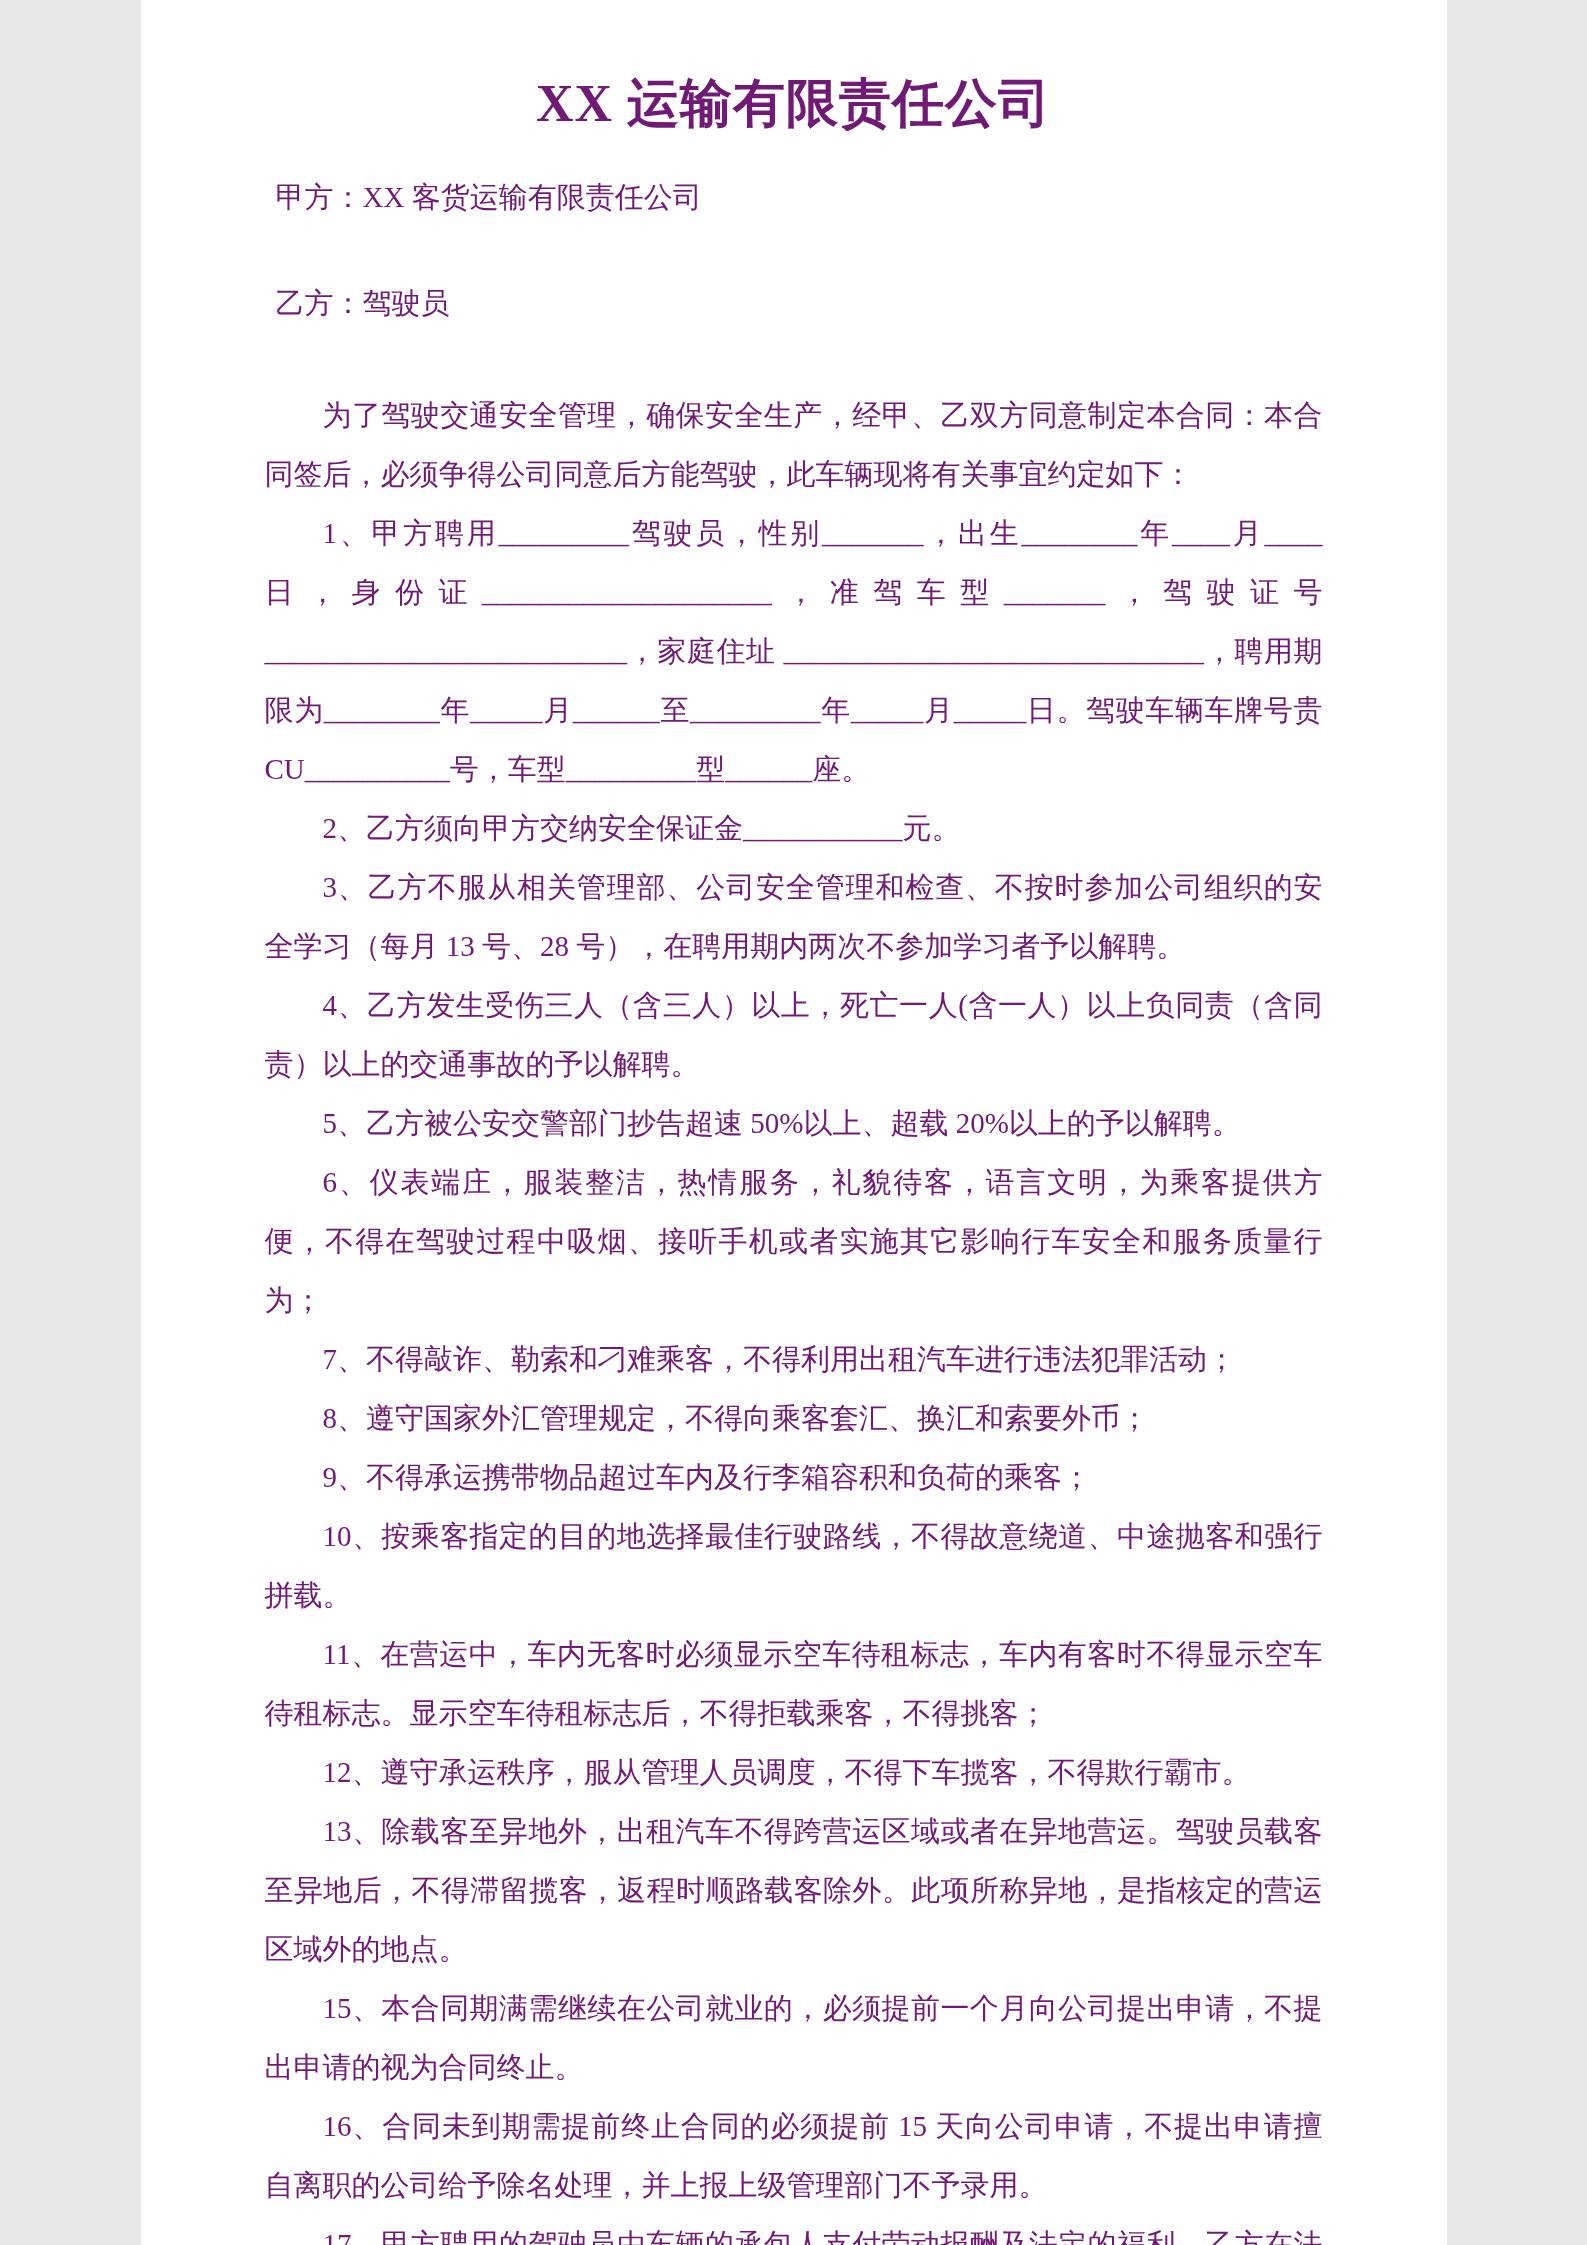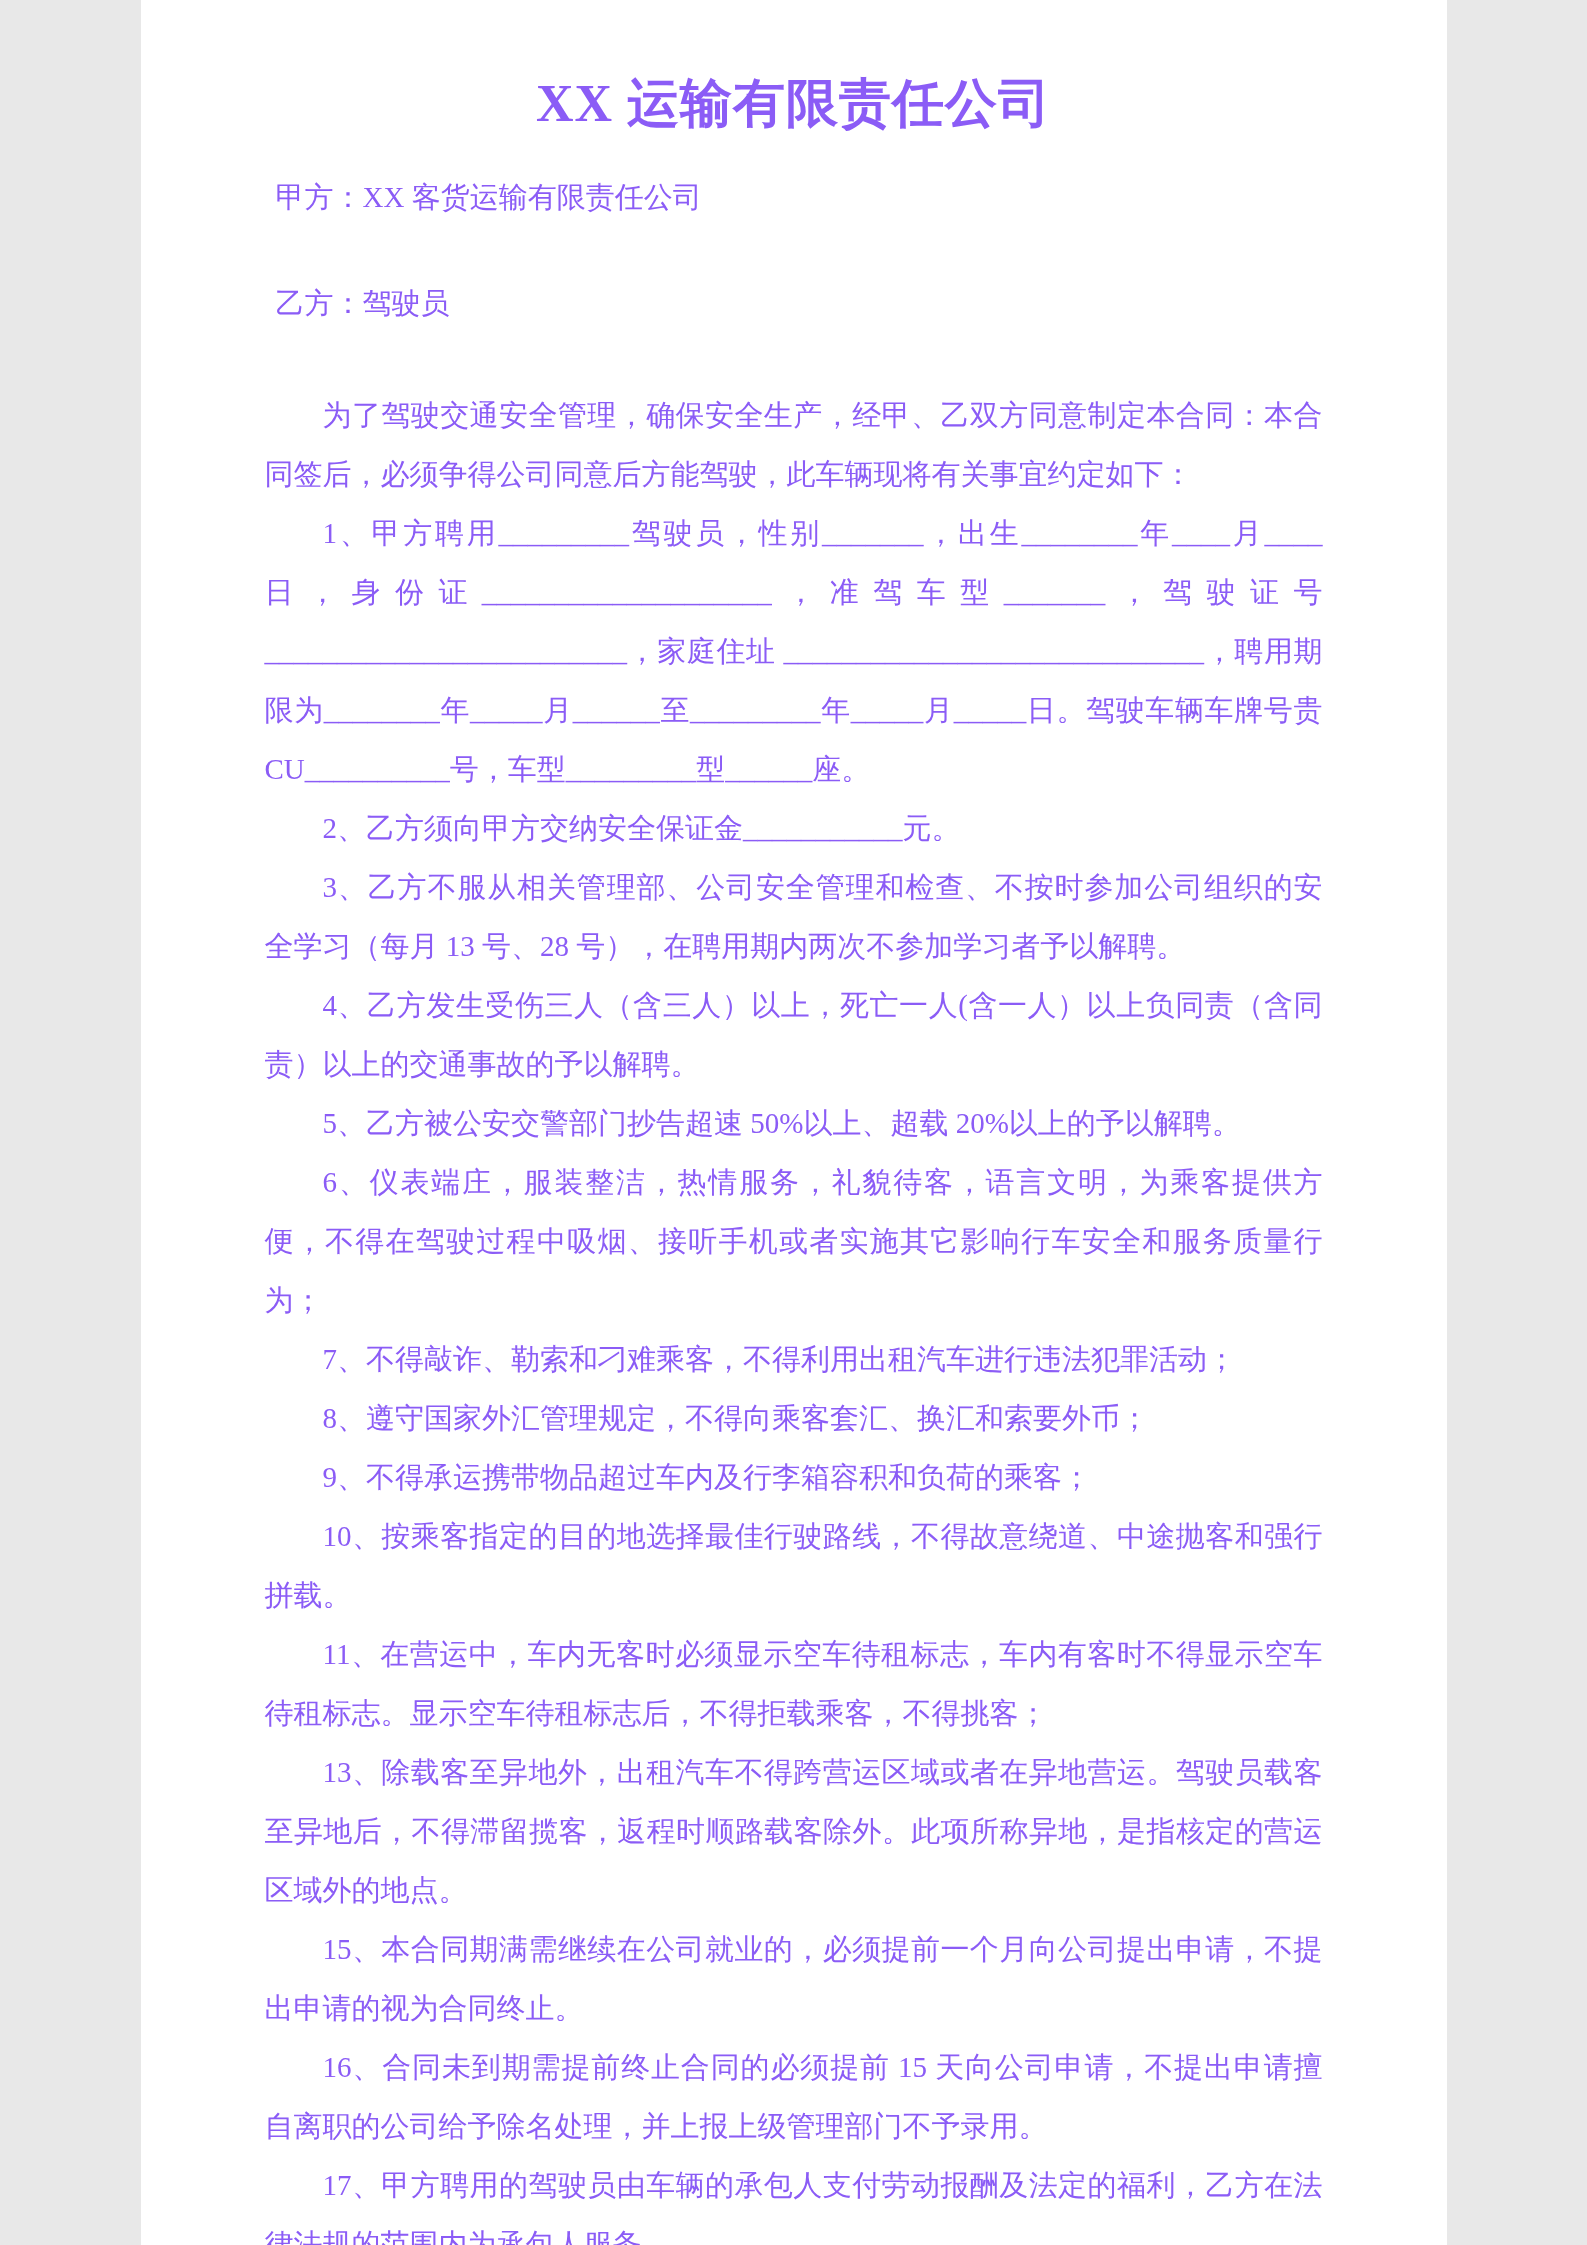--- a/index.html
+++ b/index.html
@@ -9,21 +9,21 @@
   }
   .page {
     position: relative;
     width: 1306px;
     height: 2245px;
     margin: 0 auto;
     background: #ffffff;
     box-sizing: border-box;
     padding: 72px 124px 0 124px;
     font-family: "Liberation Serif", "DejaVu Serif", serif;
-    color: #8b5cf6;
+    color: #701a75;
     overflow: hidden;
   }
   .doc-title {
     margin: 0;
     text-align: center;
     font-size: 52px;
     line-height: 64px;
     font-weight: bold;
     letter-spacing: 1px;
   }
@@ -82,20 +82,21 @@
     <p>2、乙方须向甲方交纳安全保证金___________元。</p>
     <p>3、乙方不服从相关管理部、公司安全管理和检查、不按时参加公司组织的安全学习（每月 13 号、28 号），在聘用期内两次不参加学习者予以解聘。</p>
     <p>4、乙方发生受伤三人（含三人）以上，死亡一人(含一人）以上负同责（含同责）以上的交通事故的予以解聘。</p>
     <p>5、乙方被公安交警部门抄告超速 50%以上、超载 20%以上的予以解聘。</p>
     <p>6、仪表端庄，服装整洁，热情服务，礼貌待客，语言文明，为乘客提供方便，不得在驾驶过程中吸烟、接听手机或者实施其它影响行车安全和服务质量行为；</p>
     <p>7、不得敲诈、勒索和刁难乘客，不得利用出租汽车进行违法犯罪活动；</p>
     <p>8、遵守国家外汇管理规定，不得向乘客套汇、换汇和索要外币；</p>
     <p>9、不得承运携带物品超过车内及行李箱容积和负荷的乘客；</p>
     <p>10、按乘客指定的目的地选择最佳行驶路线，不得故意绕道、中途抛客和强行拼载。</p>
     <p>11、在营运中，车内无客时必须显示空车待租标志，车内有客时不得显示空车待租标志。显示空车待租标志后，不得拒载乘客，不得挑客；</p>
+    <p>12、遵守承运秩序，服从管理人员调度，不得下车揽客，不得欺行霸市。</p>
     <p>13、除载客至异地外，出租汽车不得跨营运区域或者在异地营运。驾驶员载客至异地后，不得滞留揽客，返程时顺路载客除外。此项所称异地，是指核定的营运区域外的地点。</p>
     <p>15、本合同期满需继续在公司就业的，必须提前一个月向公司提出申请，不提出申请的视为合同终止。</p>
     <p>16、合同未到期需提前终止合同的必须提前 15 天向公司申请，不提出申请擅自离职的公司给予除名处理，并上报上级管理部门不予录用。</p>
     <p>17、甲方聘用的驾驶员由车辆的承包人支付劳动报酬及法定的福利，乙方在法律法规的范围内为承包人服务。</p>
   </div>
 
   <div class="signature-row">
     <span class="sig-a">甲方签章:</span>
     <span class="sig-b">乙方签字:</span>
   </div>

